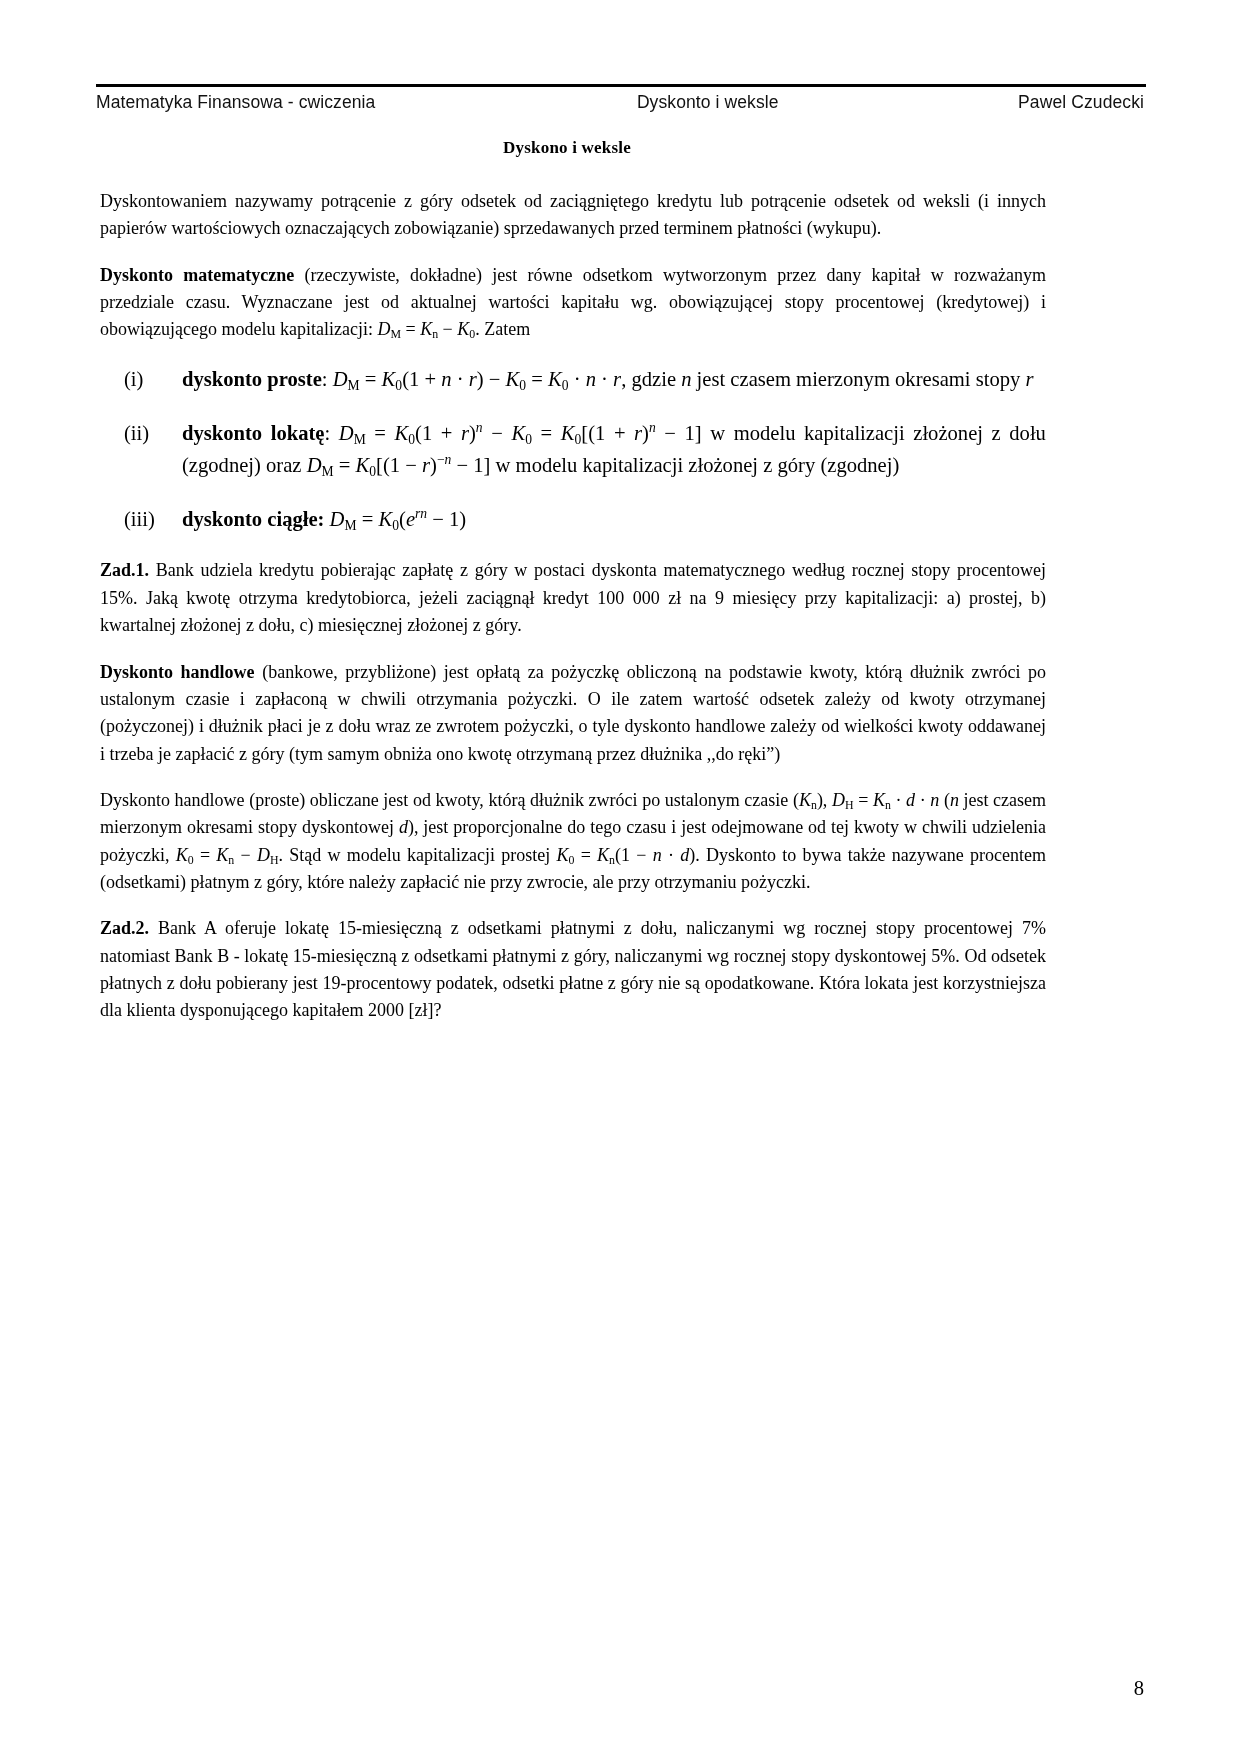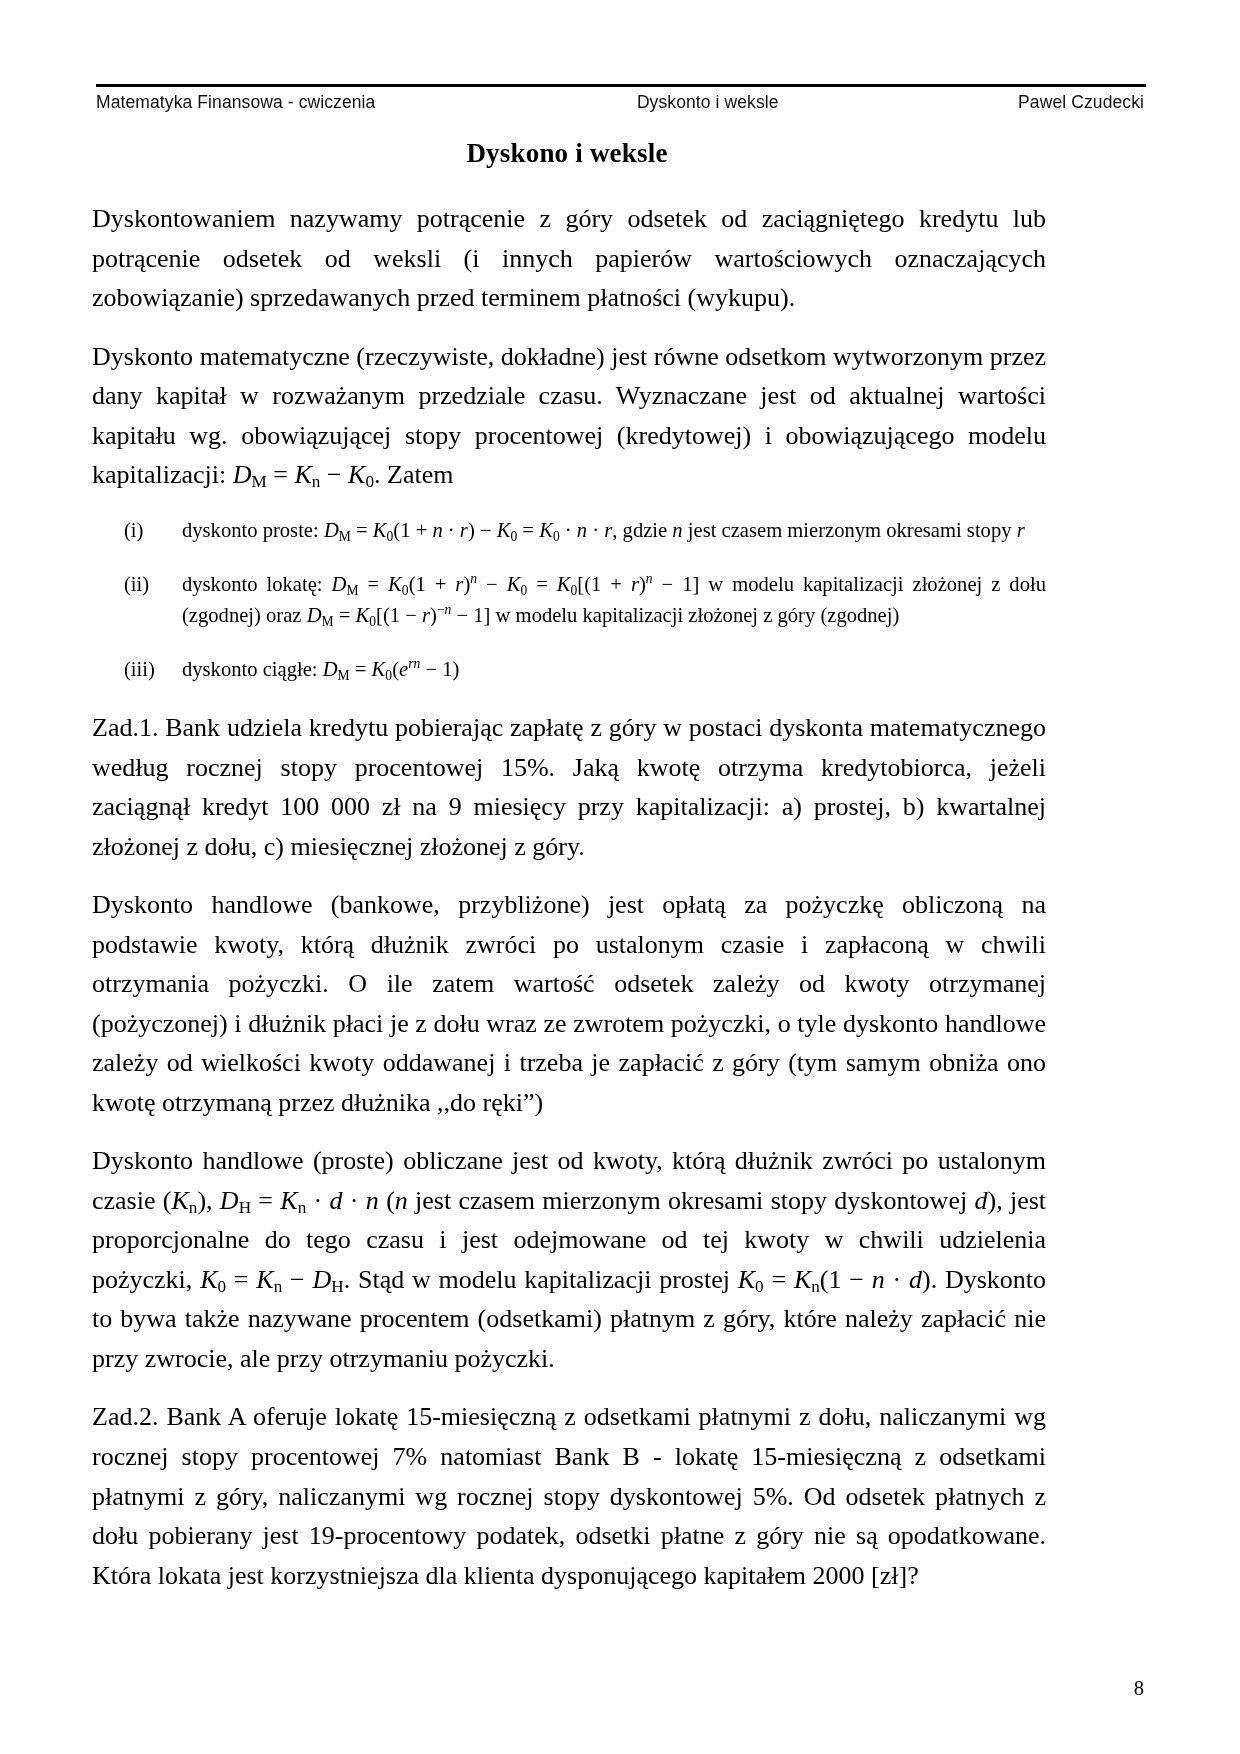--- a/index.html
+++ b/index.html
@@ -53,37 +53,37 @@
 
   
   .content {
     position: absolute;
     left: 88px;
     top: 138px;
     width: 958px;
   }
 
   h1.doc-title {
-    font-size: 27px;
+    font-size: 17px;
     font-weight: bold;
     text-align: center;
     margin: 0 0 30px 0;
     letter-spacing: 0.2px;
   }
 
   p.para {
-    font-size: 26px;
+    font-size: 18px;
     line-height: 1.52;
-    margin: 0 0 19px 4px;
+    margin: 0 0 19px 12px;
     text-align: justify;
     text-justify: inter-word;
     hyphens: manual;
   }
 
-  b, strong { font-weight: normal; }
+  b, strong { font-weight: bold; }
 
   
   ol.enum-list {
     list-style: none;
     margin: 20px 0 20px 0;
     padding: 0;
   }
   ol.enum-list > li {
     display: flex;
     margin: 0 0 22px 0;

